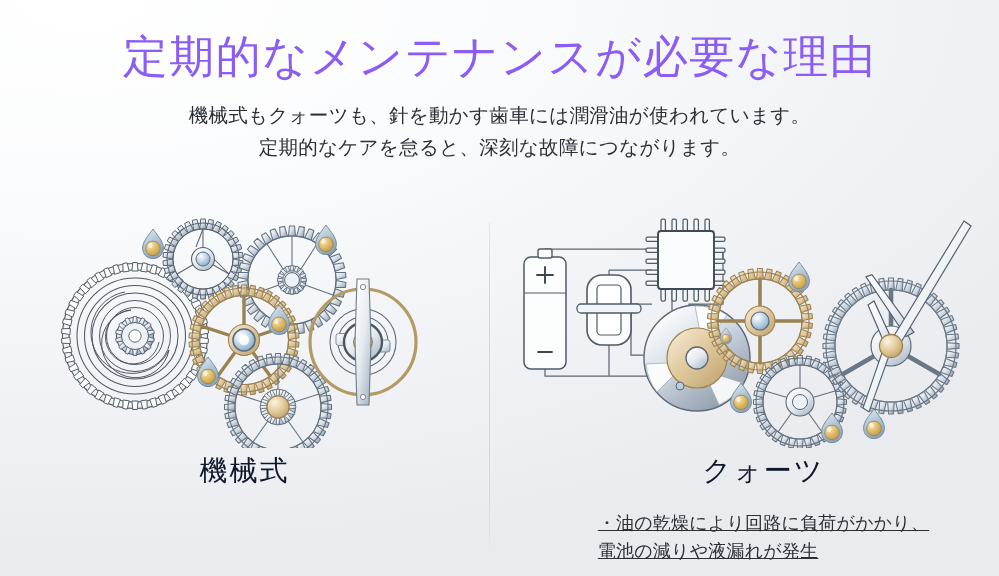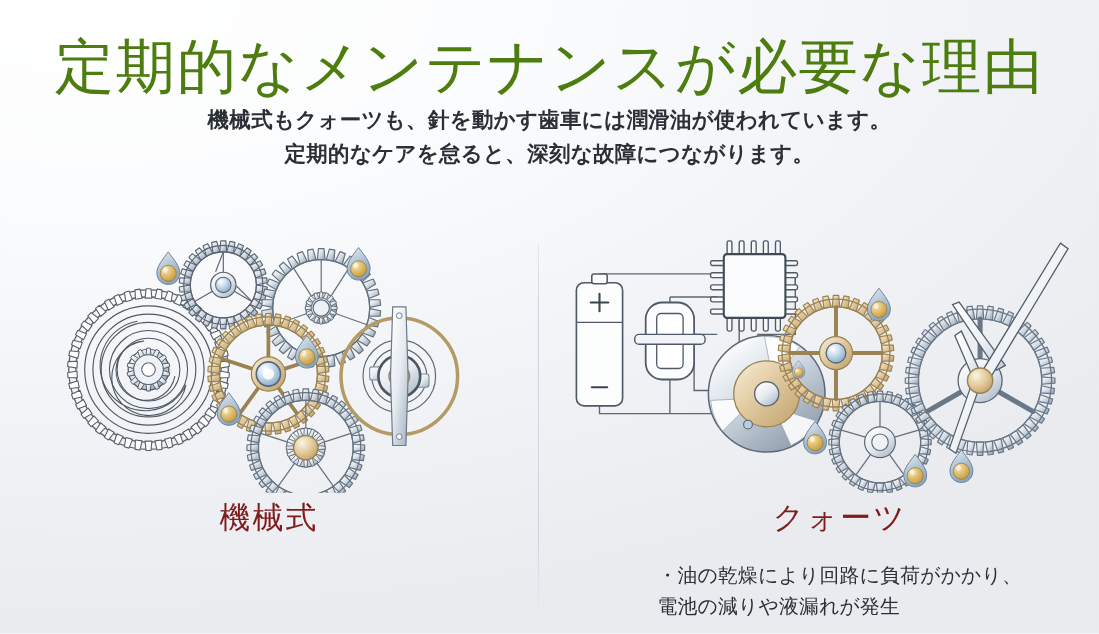--- a/index.html
+++ b/index.html
@@ -10,26 +10,27 @@
       radial-gradient(120% 100% at 8% 0%, #ffffff 0%, #fbfcfd 32%, #f2f4f7 62%, #e9ebef 100%);
     color:#22262b;
     overflow:hidden;
     position:relative;
   }
   #stage{ position:relative; width:999px; height:576px; }
 
   
   .header{ position:absolute; left:0; top:0; width:999px; text-align:center; }
   .title{
-    font-size:54px; line-height:1.18; font-weight:400;
-    letter-spacing:1.5px; color:#4d7c0f;
+    font-size:45px; line-height:1.18; font-weight:400;
+    letter-spacing:1.5px; color:#8b5cf6;
     margin-top:30px;
   }
   .subtitle{
-    font-size:19.5px; line-height:1.62; font-weight:700;
+    margin-top:17px;
+    font-size:19.5px; line-height:1.62; font-weight:400;
     letter-spacing:0.3px; color:#2b3037;
   }
 
   
   .divider{
     position:absolute; left:489px; top:222px;
     width:1px; height:333px;
     background:linear-gradient(to bottom,#e4e7ec 0%, #d3d8e0 18%, #d3d8e0 82%, #e6e9ee 100%);
   }
 
@@ -39,28 +40,28 @@
   .panel.right{ left:509px; width:509px; }
 
   .art{ position:absolute; left:0; top:0; width:100%; height:248px; }
   .art svg{ display:block; width:100%; height:100%; }
 
   .caption{ position:absolute; left:0; width:100%; text-align:center; }
   .panel.left .caption{ top:252px; }
   .panel.right .caption{ top:252px; }
 
   .cap-title{
-    font-size:28px; font-weight:400; letter-spacing:2px; color:#7f1d1d;
+    font-size:28px; font-weight:400; letter-spacing:2px; color:#0f172a;
   }
   .cap-desc{
     margin-top:20px; font-size:18px; line-height:1.55;
     letter-spacing:0.2px; color:#2b3037;
     white-space:pre-line;
   }
-  .panel.right .cap-desc{ text-align:left; display:inline-block; }
+  .panel.right .cap-desc{ text-align:left; display:inline-block;text-decoration:underline; }
   .right-desc-wrap{ text-align:center; }
 </style>
 </head>
 <body>
 
 <div id="stage">
 
   <div class="header">
     <div class="title">定期的なメンテナンスが必要な理由</div>
     <div class="subtitle" style="white-space:pre-line;">機械式もクォーツも、針を動かす歯車には潤滑油が使われています。

